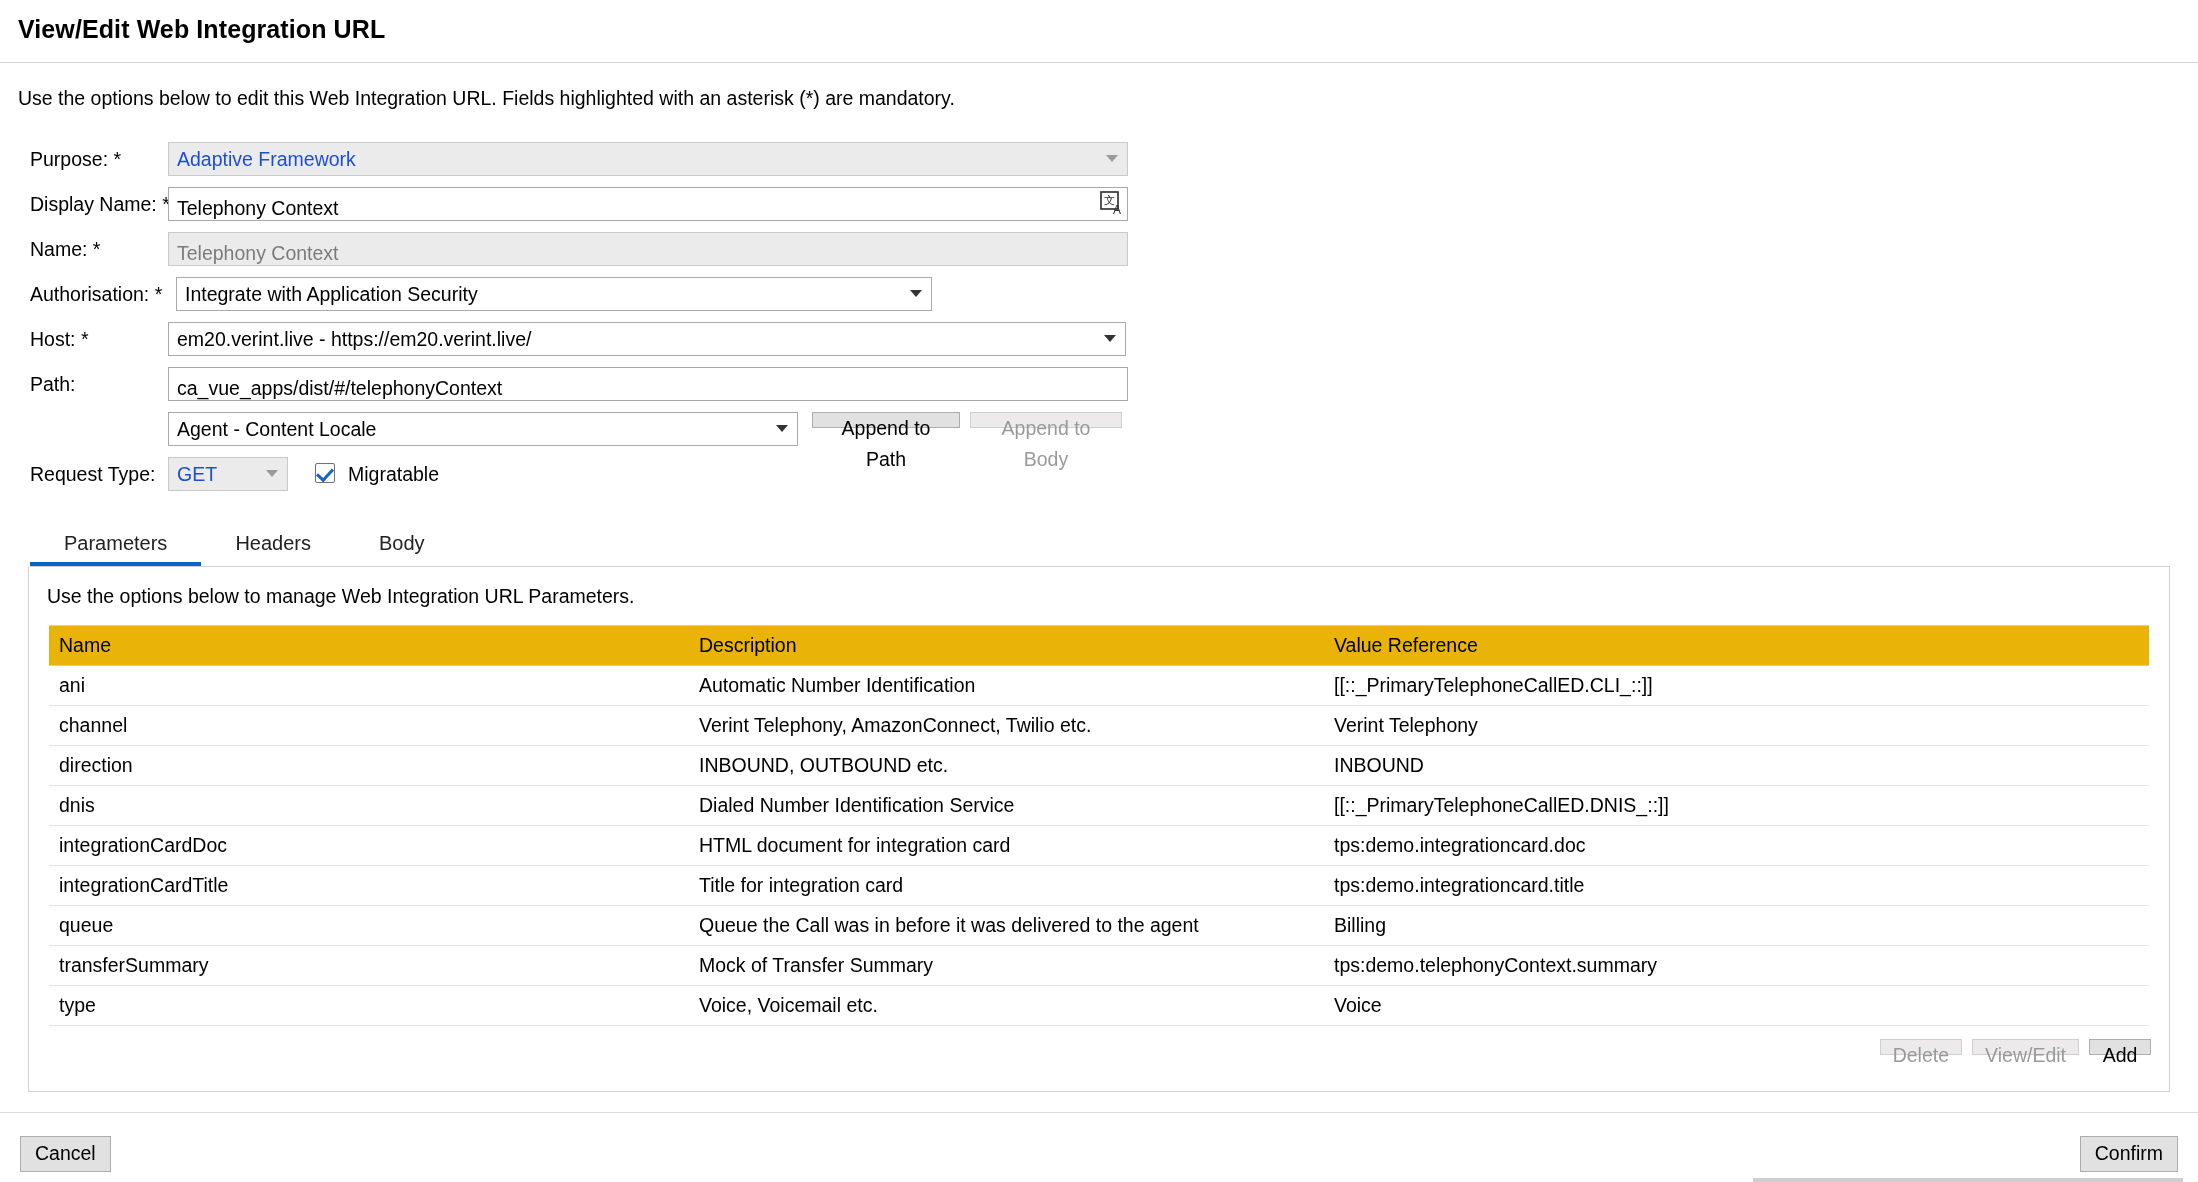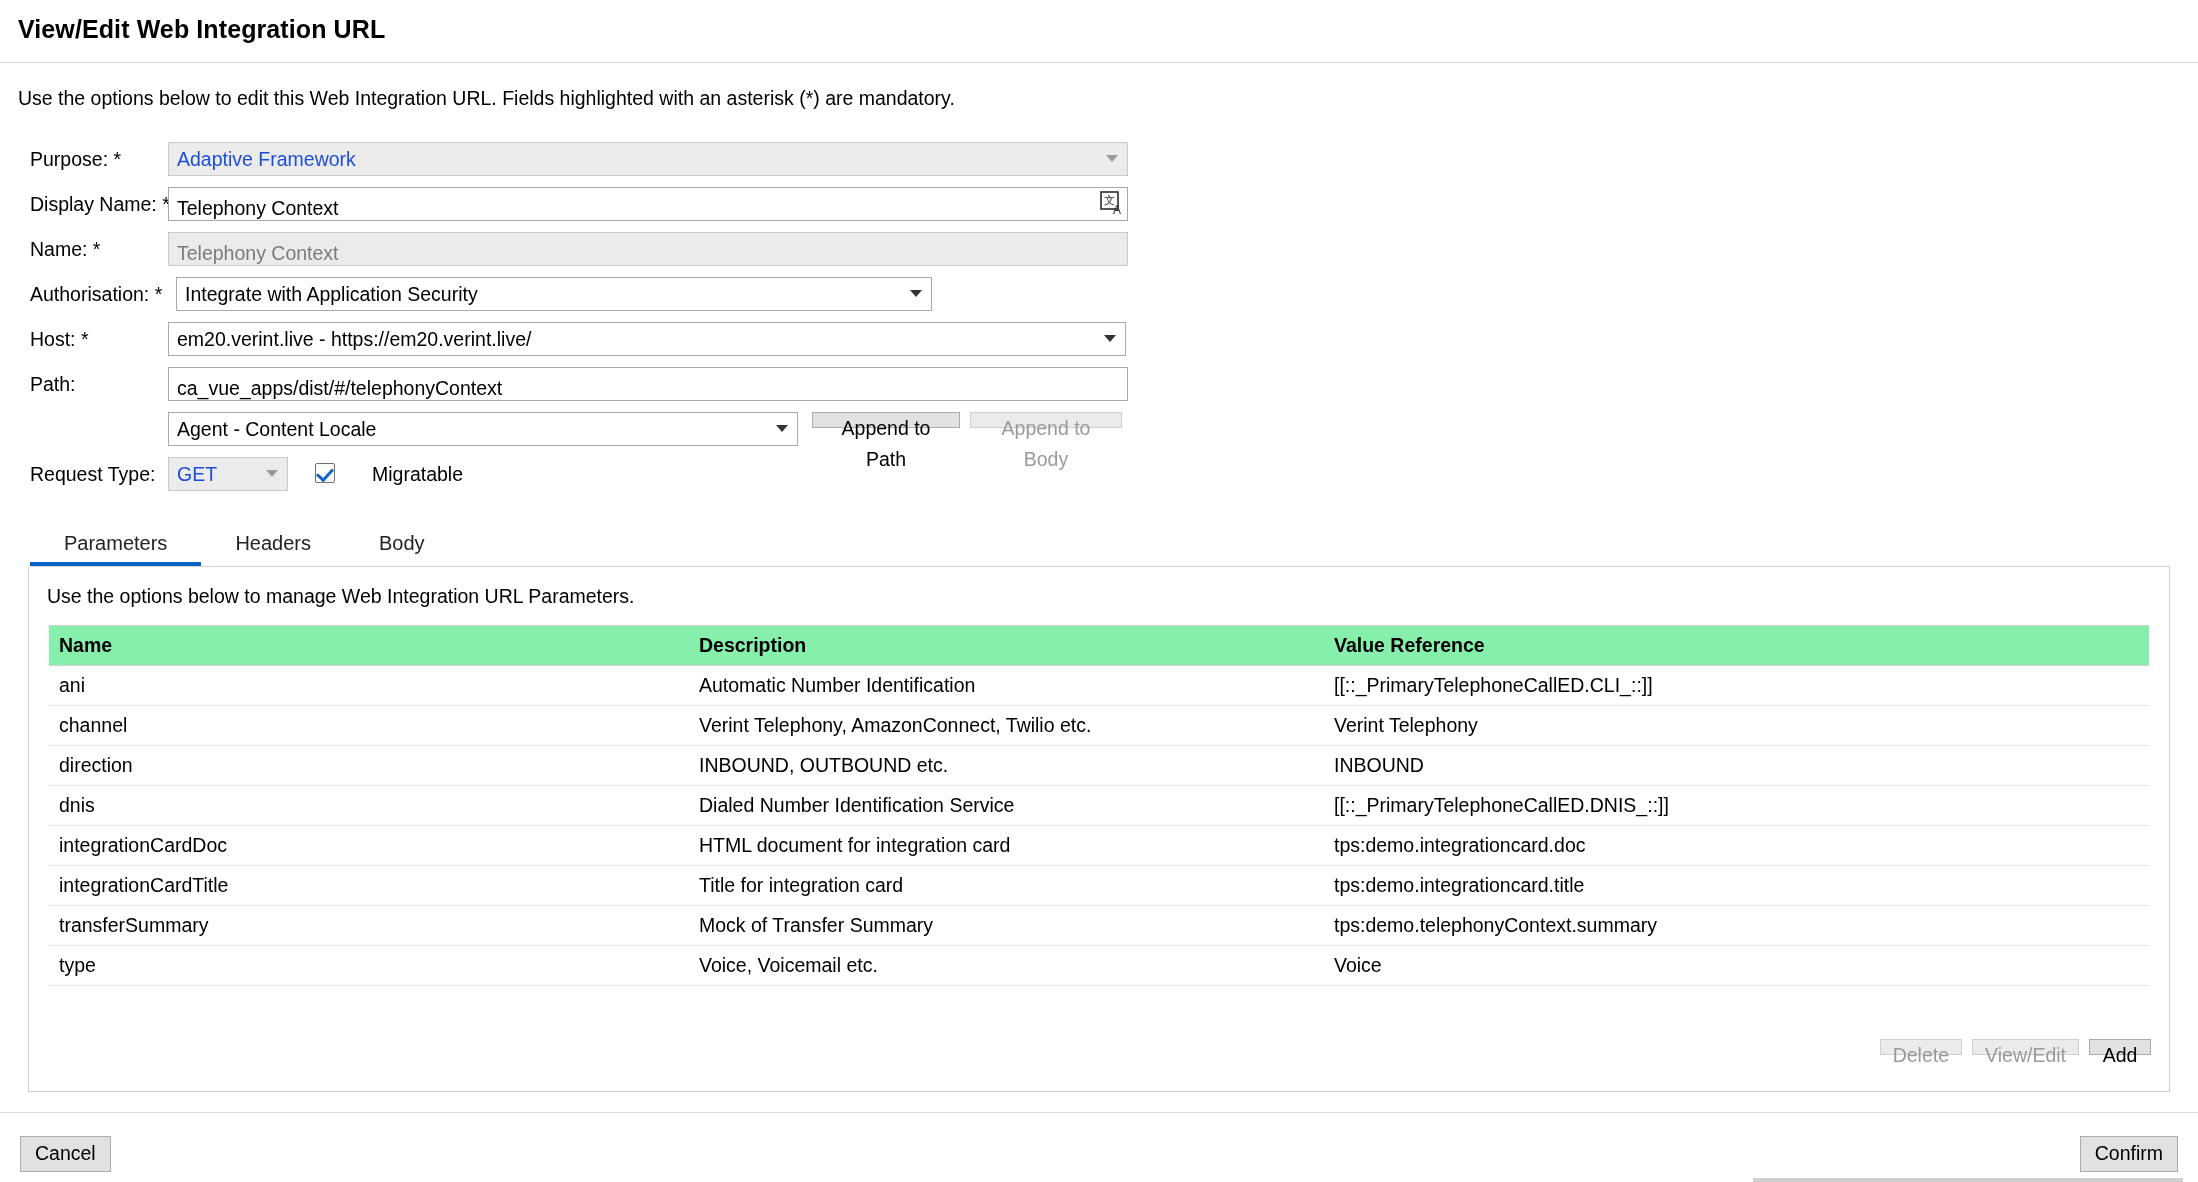--- a/index.html
+++ b/index.html
@@ -203,23 +203,23 @@
 
   
   .tbl {
     position: absolute;
     left: 20px; top: 58px;
     width: 2100px;
     border-collapse: collapse;
     font-size: 19.5px;
   }
   .tbl th {
-    background: #86efac;
+    background: #eab308;
     text-align: left;
-    font-weight: bold;
+    font-weight: normal;
     padding: 8px 10px;
     border-bottom: 1px solid #cfcfcf;
     border-top: 1px solid #cfcfcf;
     font-size: 19.5px;
   }
   .tbl td {
     padding: 8px 10px;
     border-bottom: 1px solid #e4e4e4;
     font-size: 19.5px;
     white-space: nowrap;
@@ -332,21 +332,21 @@
       <div class="btn disabled" style="left:970px; top:2px; width:152px;">Append to Body</div>
     </div>
 
     <div class="row">
       <div class="label">Request Type:</div>
       <div class="select-wrap" style="left:168px; top:2px; width:120px;">
         <div class="select-box disabled">GET</div>
         <span class="caret disabled"></span>
       </div>
       <span class="cbox checked" style="left:315px; top:8px;"></span>
-      <span style="position:absolute; left:348px; top:8px; font-size:19.5px;margin-left:24px;">Migratable</span>
+      <span style="position:absolute; left:348px; top:8px; font-size:19.5px;">Migratable</span>
     </div>
 
   </div>
 
   <div class="tabs">
     <div class="tab active">Parameters</div>
     <div class="tab">Headers</div>
     <div class="tab">Body</div>
   </div>
   <div class="tabs-underline"></div>
@@ -387,20 +387,25 @@
           <td>integrationCardDoc</td>
           <td>HTML document for integration card</td>
           <td>tps:demo.integrationcard.doc</td>
         </tr>
         <tr>
           <td>integrationCardTitle</td>
           <td>Title for integration card</td>
           <td>tps:demo.integrationcard.title</td>
         </tr>
         <tr>
+          <td>queue</td>
+          <td>Queue the Call was in before it was delivered to the agent</td>
+          <td>Billing</td>
+        </tr>
+        <tr>
           <td>transferSummary</td>
           <td>Mock of Transfer Summary</td>
           <td>tps:demo.telephonyContext.summary</td>
         </tr>
         <tr>
           <td>type</td>
           <td>Voice, Voicemail etc.</td>
           <td>Voice</td>
         </tr>
       </tbody>

